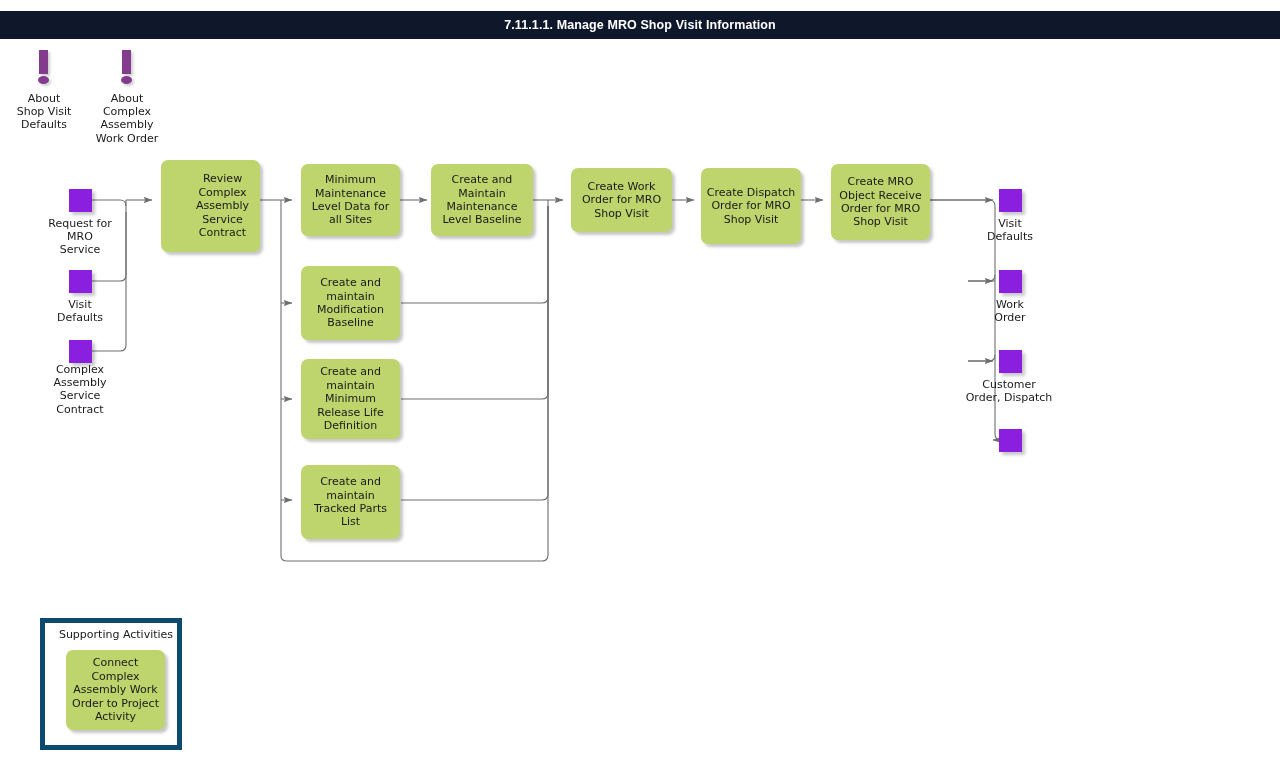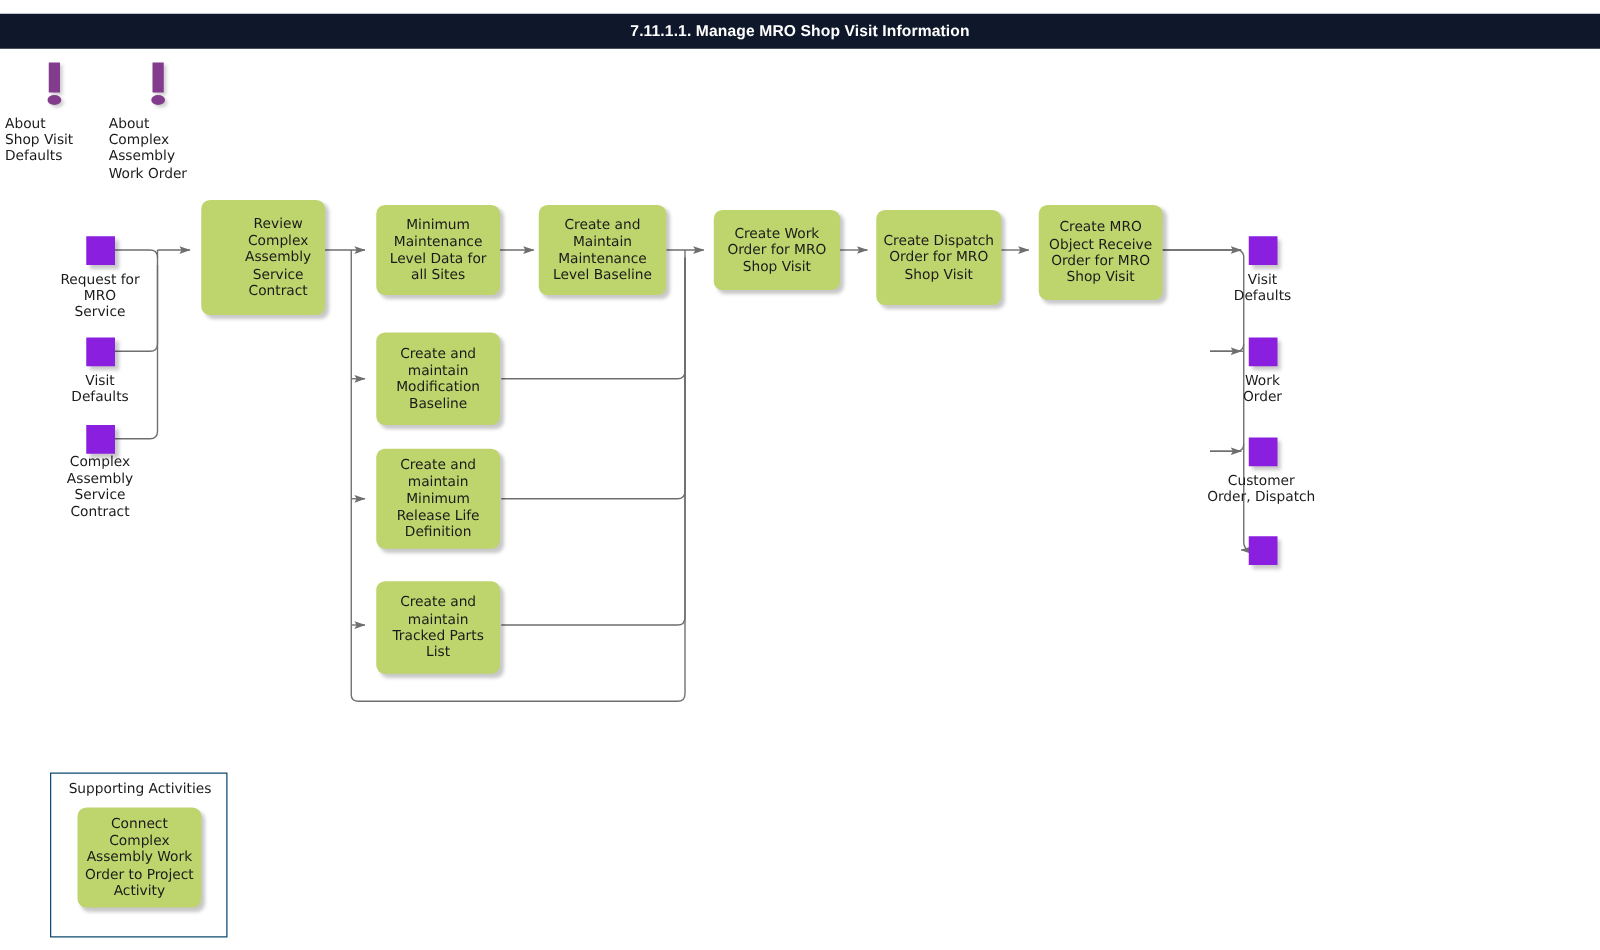--- a/index.html
+++ b/index.html
@@ -115,35 +115,36 @@
     left: -1px;
     top: 26px;
     width: 11px;
     height: 8px;
     border-radius: 50%;
     background: #833c8d;
     box-shadow: 2px 2px 3px rgba(0,0,0,0.20);
   }
   .about-label {
     position: absolute;
+    text-align: center;
     font-size: 11px;
     line-height: 13.2px;
     color: #1a1a1a;
     white-space: pre-line;
     font-family: "DejaVu Sans", sans-serif;
   }
 
   
   #supporting-panel {
     position: absolute;
     left: 40px;
     top: 618px;
     width: 142px;
     height: 132px;
-    border: 1px solid #0c4a6e;
+    border: 5px solid #0c4a6e;
     background: #ffffff;
     box-sizing: border-box;
   }
   #supporting-panel .panel-title {
     position: absolute;
     left: 0;
     top: 5px;
     width: 142px;
     text-align: center;
     font-size: 11px;

